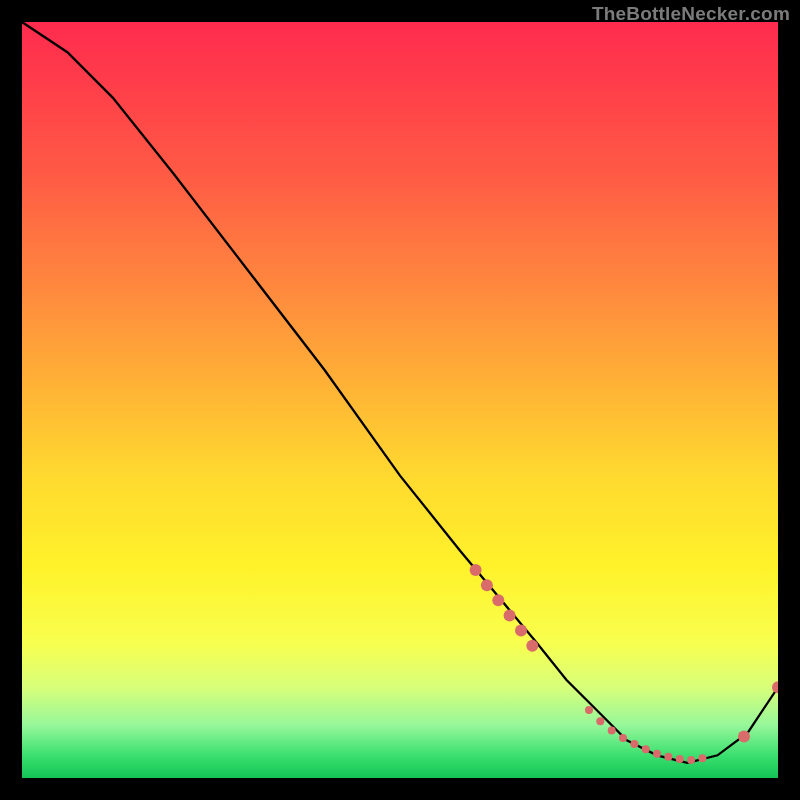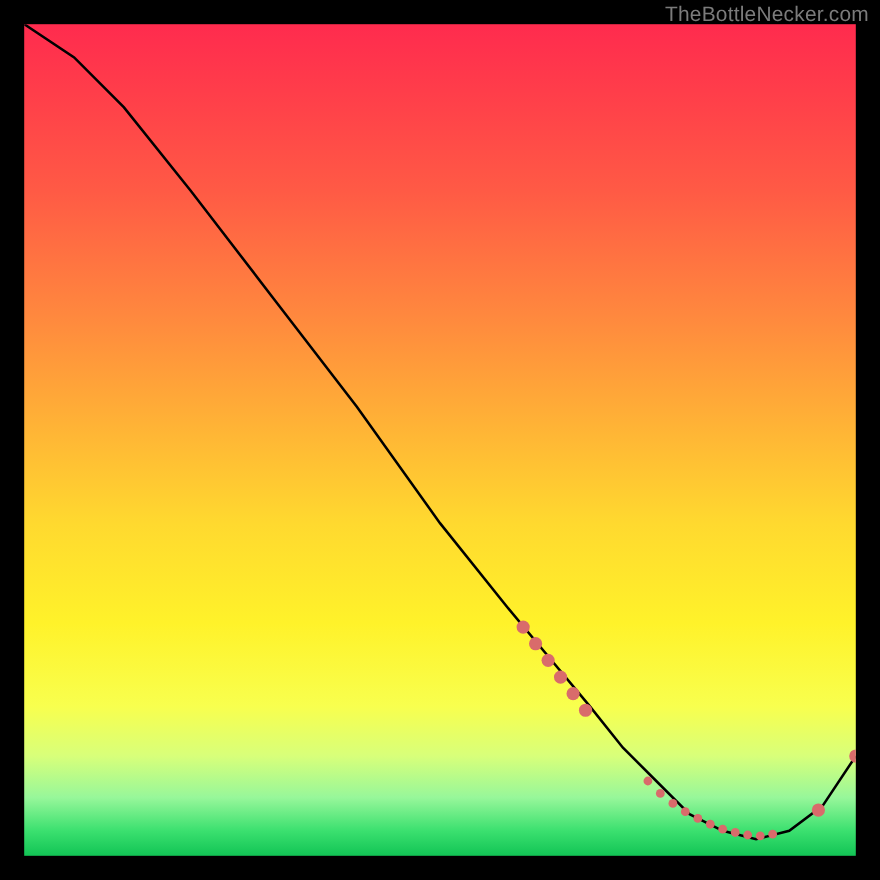--- a/index.html
+++ b/index.html
@@ -53,21 +53,21 @@
     top: 0;
     width: 756px;
     height: 756px;
   }
   .watermark {
     position: absolute;
     top: 3px;
     right: 10px;
     color: #7b7b7b;
     font-size: 19px;
-    font-weight: 400;
+    font-weight: 700;
     letter-spacing: 0.2px;
     user-select: none;
   }
 </style>
 </head>
 <body>
 
 <div class="stage">
   <div class="plot">
     <div class="gradient"></div>

